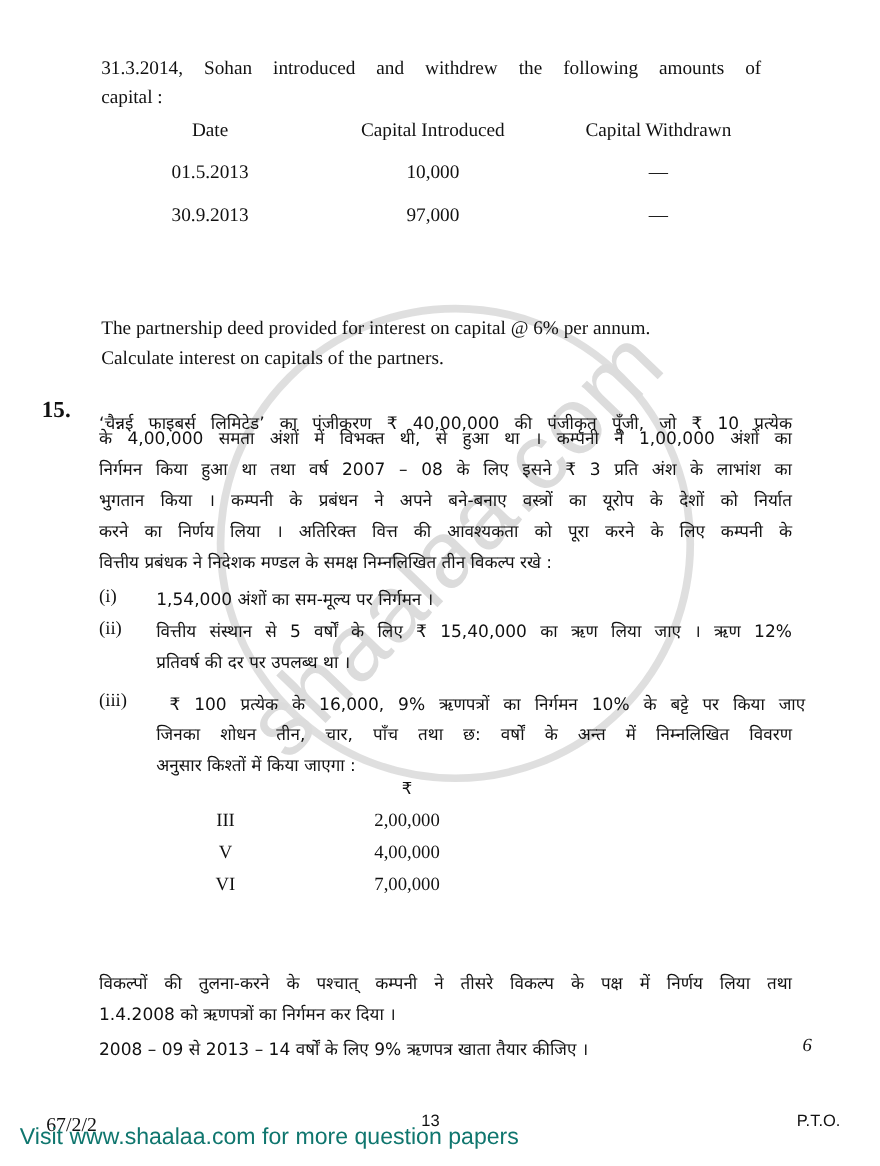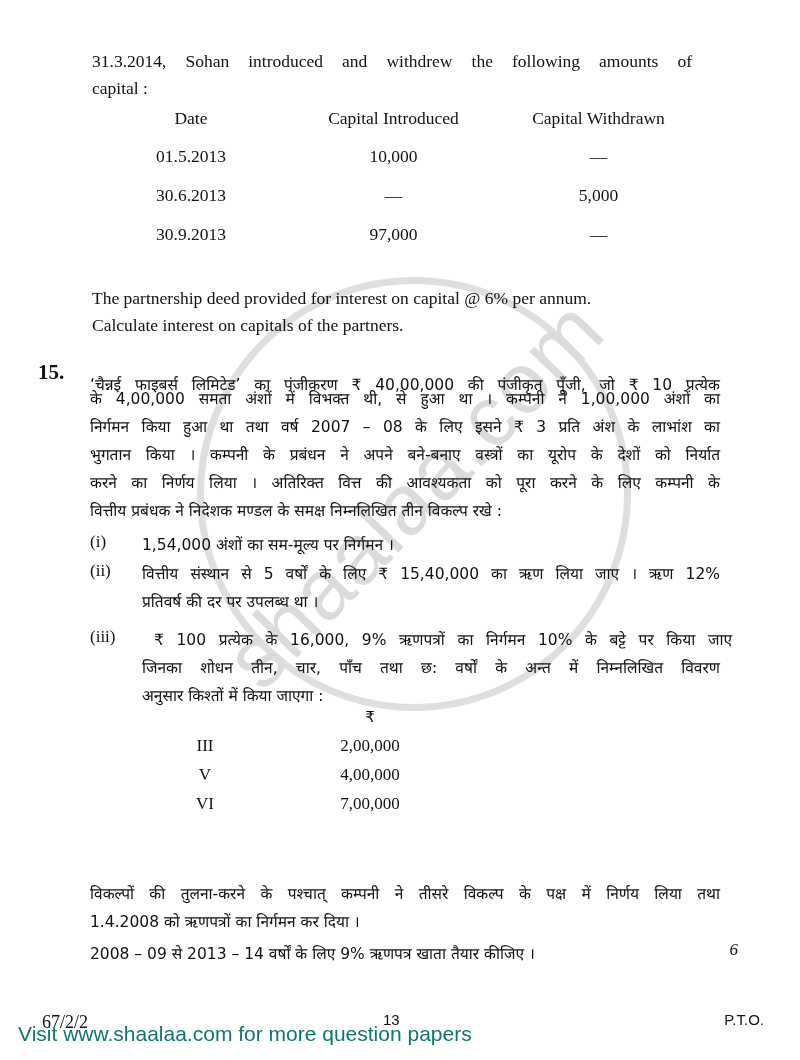--- a/index.html
+++ b/index.html
@@ -219,25 +219,20 @@
             <th class="c-with">Capital Withdrawn</th>
           </tr>
         </thead>
         <tbody>
           <tr>
             <td class="c-date">01.5.2013</td>
             <td class="c-intro">10,000</td>
             <td class="c-with">—</td>
           </tr>
           <tr>
-            <td class="c-date">30.6.2013</td>
-            <td class="c-intro">—</td>
-            <td class="c-with">5,000</td>
-          </tr>
-          <tr>
             <td class="c-date">30.9.2013</td>
             <td class="c-intro">97,000</td>
             <td class="c-with">—</td>
           </tr>
         </tbody>
       </table>
     </div>
 
     <div class="para eng" style="left:92px; top:285px; width:620px;">The partnership deed provided for interest on capital @ 6% per annum.</div>
     <div class="para eng" style="left:92px; top:312px; width:620px;">Calculate interest on capitals of the partners.</div>

